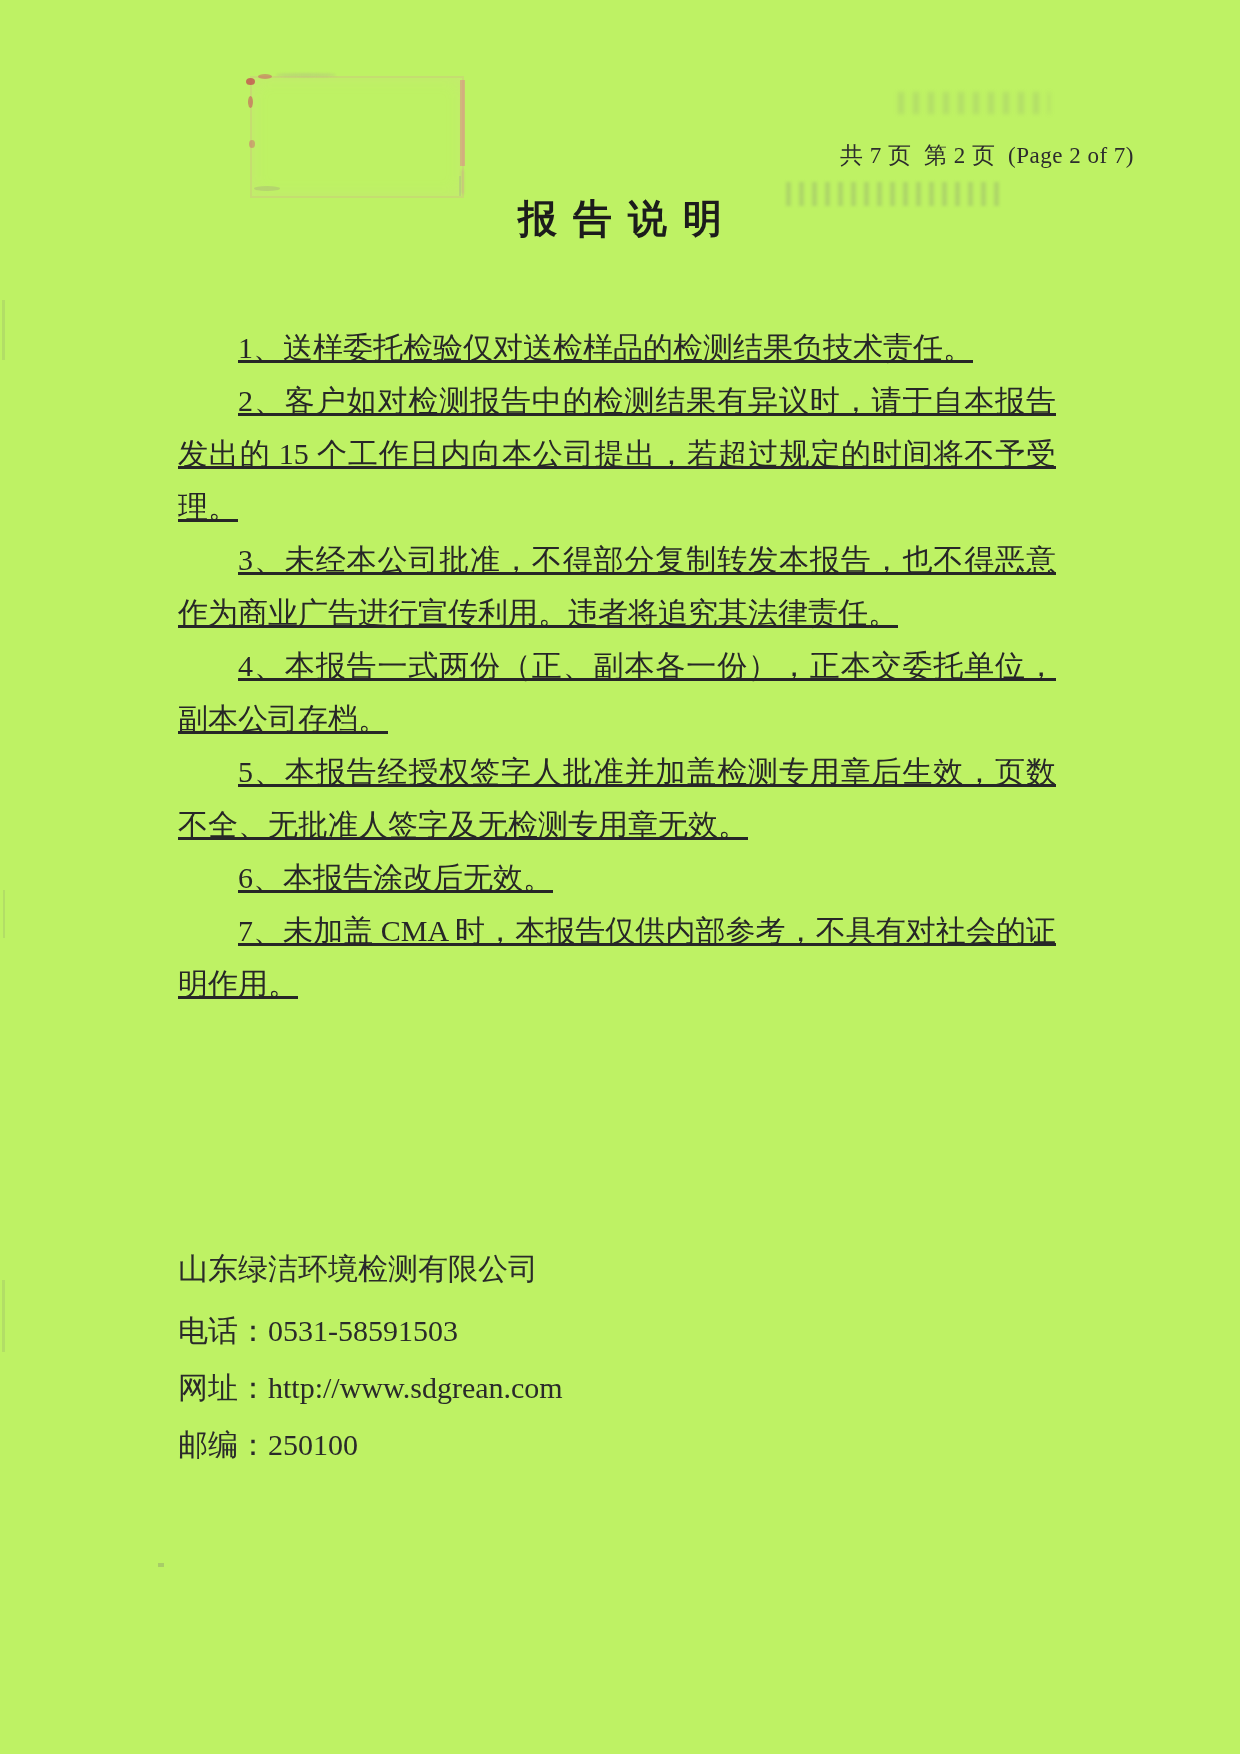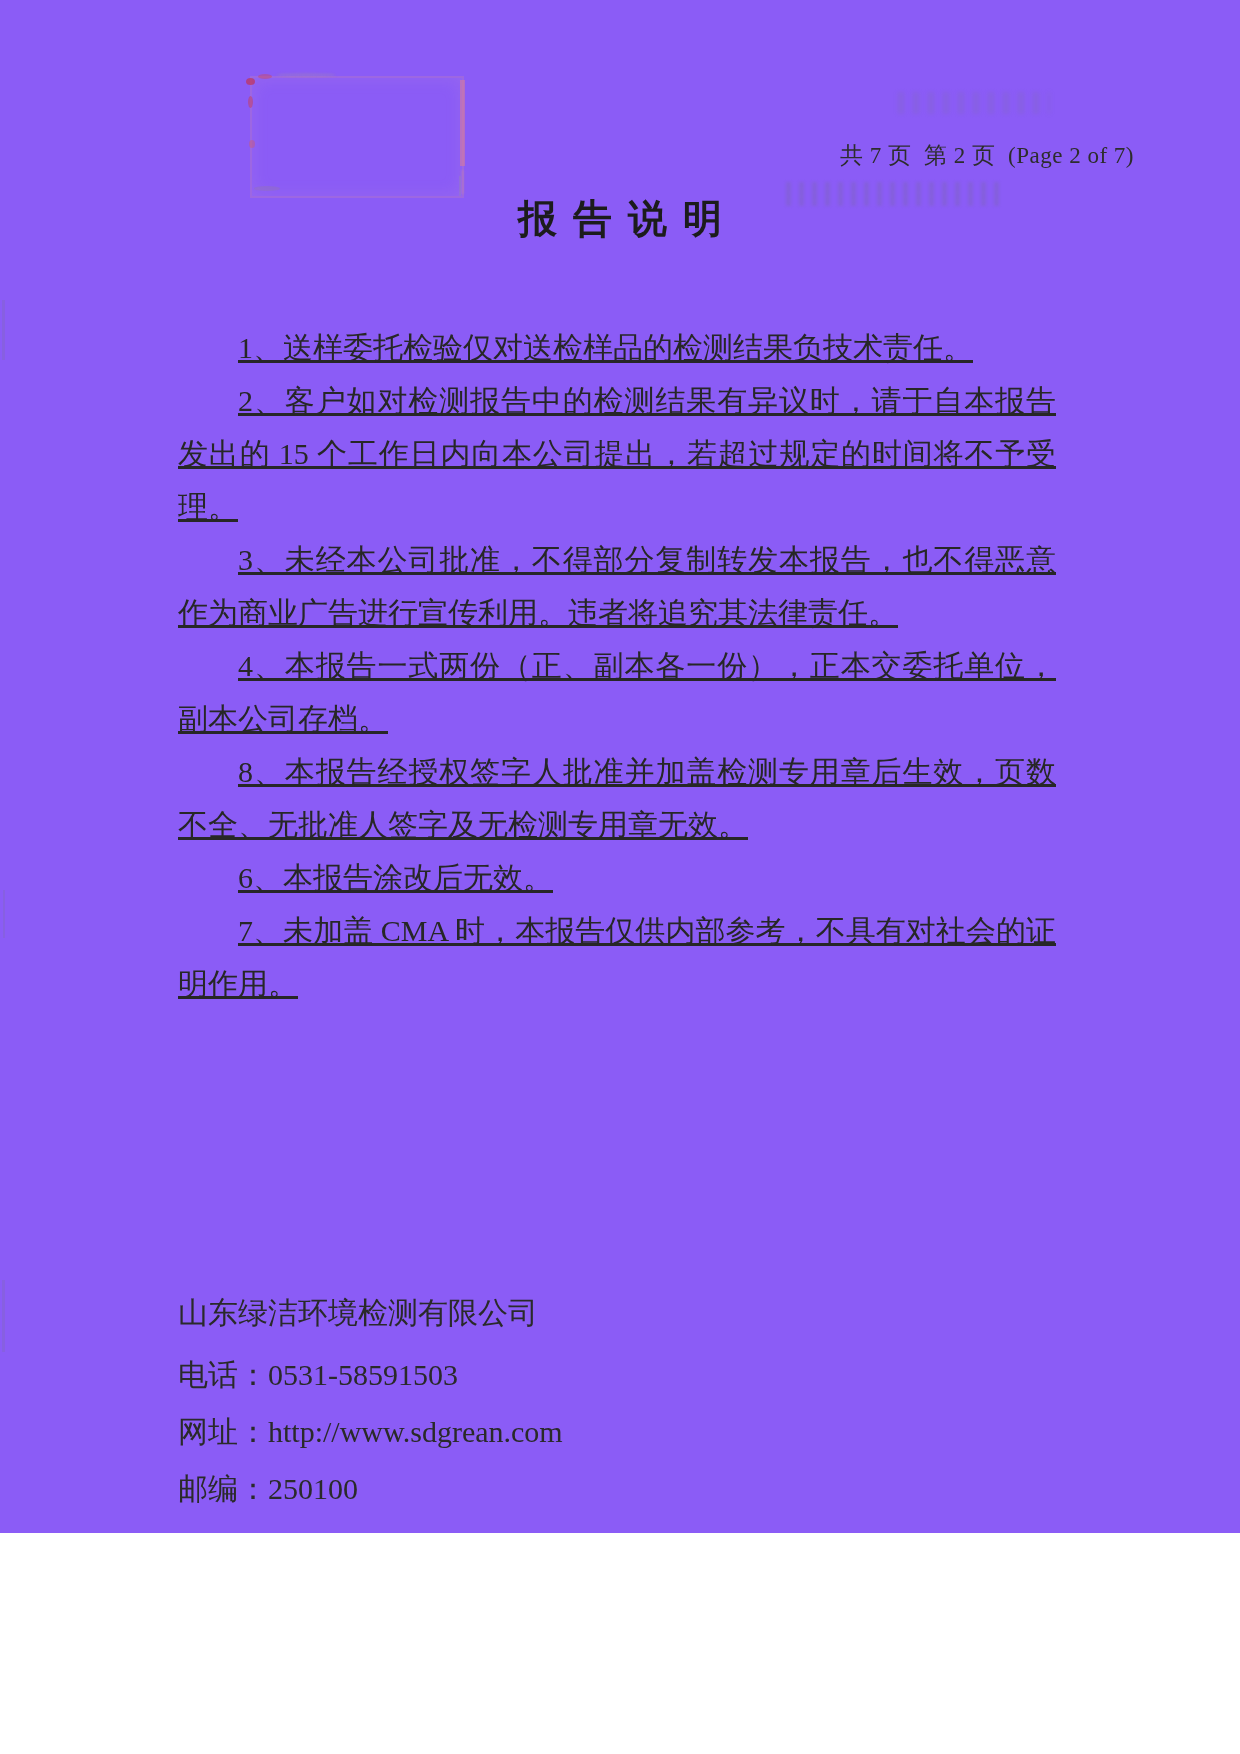--- a/index.html
+++ b/index.html
@@ -9,22 +9,22 @@
   }
   body {
     width: 1240px;
     height: 1754px;
     font-family: "Liberation Serif", "DejaVu Serif", serif;
     color: #262626;
   }
   .page {
     position: relative;
     width: 1240px;
-    height: 1533px;
-    background: #8b5cf6;
+    height: 1754px;
+    background: #bef264;
     overflow: hidden;
   }
 
   
   .page-info {
     position: absolute;
     top: 140px;
     right: 106px;
     font-size: 23px;
     letter-spacing: 0.5px;
@@ -65,21 +65,20 @@
   }
 
   
   .footer {
     position: absolute;
     left: 178px;
     top: 1252px;
     width: 900px;
     font-size: 30px;
     color: #2a2a2a;
-    margin-top: 44px;
   }
   .footer p {
     margin: 0 0 23px 0;
     line-height: 34px;
   }
   .footer p.company {
     margin-bottom: 28px;
   }
 
   
@@ -176,21 +175,21 @@
 
   <div class="page-info">共 7 页  第 2 页  (Page 2 of 7)</div>
 
   <h1 class="title">报告说明</h1>
 
   <div class="notes">
     <p>1、送样委托检验仅对送检样品的检测结果负技术责任。</p>
     <p>2、客户如对检测报告中的检测结果有异议时，请于自本报告发出的 15 个工作日内向本公司提出，若超过规定的时间将不予受理。</p>
     <p>3、未经本公司批准，不得部分复制转发本报告，也不得恶意作为商业广告进行宣传利用。违者将追究其法律责任。</p>
     <p>4、本报告一式两份（正、副本各一份），正本交委托单位，副本公司存档。</p>
-    <p>8、本报告经授权签字人批准并加盖检测专用章后生效，页数不全、无批准人签字及无检测专用章无效。</p>
+    <p>5、本报告经授权签字人批准并加盖检测专用章后生效，页数不全、无批准人签字及无检测专用章无效。</p>
     <p>6、本报告涂改后无效。</p>
     <p>7、未加盖 CMA 时，本报告仅供内部参考，不具有对社会的证明作用。</p>
   </div>
 
   <div class="footer">
     <p class="company">山东绿洁环境检测有限公司</p>
     <p>电话：0531-58591503</p>
     <p>网址：http://www.sdgrean.com</p>
     <p>邮编：250100</p>
   </div>

